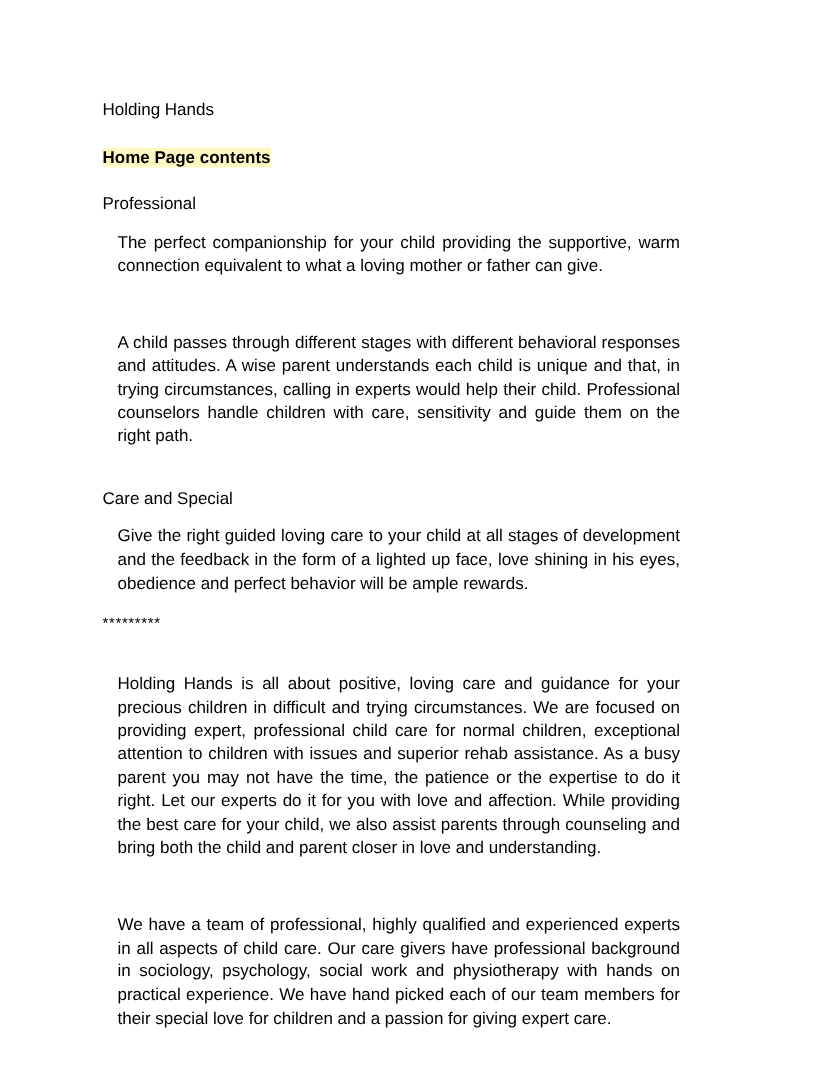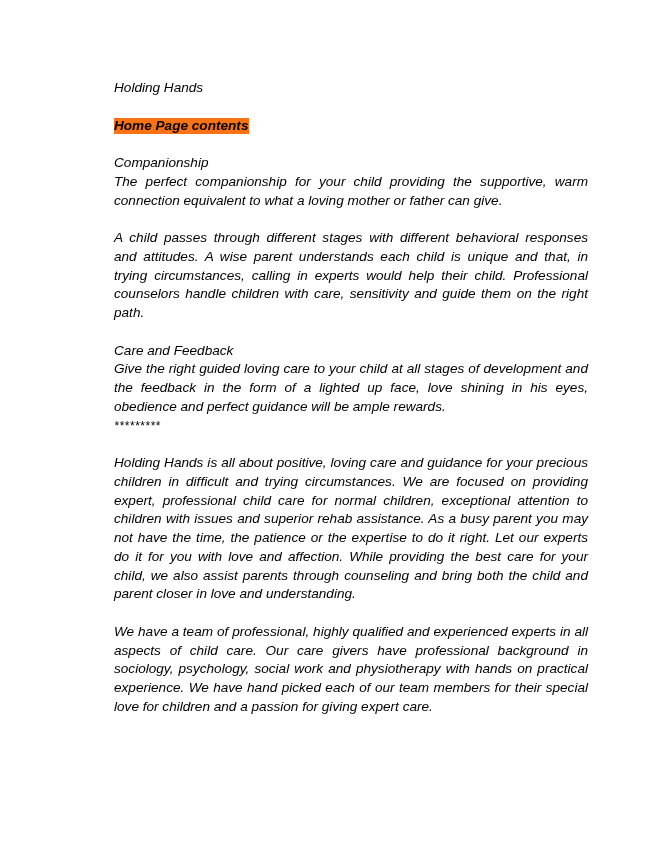--- a/index.html
+++ b/index.html
@@ -10,71 +10,70 @@
     body {
       width: 665px;
       height: 858px;
       position: relative;
       overflow: hidden;
       font-family: "Liberation Sans", "DejaVu Sans", sans-serif;
       color: #000000;
     }
     .page {
       position: absolute;
-      left: 114px;
+      left: 82px;
       top: 79px;
       width: 474px;
       font-size: 13.6px;
       line-height: 18.75px;
-      font-style: italic;
     }
     .line {
       display: block;
       white-space: nowrap;
     }
     .para {
       display: block;
       text-align: justify;
       text-align-last: left;
-      margin: 0;
+      margin: 12px;
     }
     .gap {
       display: block;
       height: 18.75px;
     }
     .hl {
-      background: #f97316;
+      background: #fef9c3;
       font-weight: bold;
       padding: 0 1px 1px 0;
     }
     .stars {
       letter-spacing: 0.5px;
       font-size: 12px;
     }
   </style>
 </head>
 <body>
 
 <div class="page">
 
   <span class="line">Holding Hands</span>
   <span class="gap"></span>
 
   <span class="line"><span class="hl">Home Page contents</span></span>
   <span class="gap"></span>
 
-  <span class="line">Companionship</span>
+  <span class="line">Professional</span>
   <p class="para">The perfect companionship for your child providing the supportive, warm connection equivalent to what a loving mother or father can give.</p>
   <span class="gap"></span>
 
   <p class="para">A child passes through different stages with different behavioral responses and attitudes. A wise parent understands each child is unique and that, in trying circumstances, calling in experts would help their child. Professional counselors handle children with care, sensitivity and guide them on the right path.</p>
   <span class="gap"></span>
 
-  <span class="line">Care and Feedback</span>
-  <p class="para">Give the right guided loving care to your child at all stages of development and the feedback in the form of a lighted up face, love shining in his eyes, obedience and perfect guidance will be ample rewards.</p>
+  <span class="line">Care and Special</span>
+  <p class="para">Give the right guided loving care to your child at all stages of development and the feedback in the form of a lighted up face, love shining in his eyes, obedience and perfect behavior will be ample rewards.</p>
   <span class="line stars">*********</span>
   <span class="gap"></span>
 
   <p class="para">Holding Hands is all about positive, loving care and guidance for your precious children in difficult and trying circumstances. We are focused on providing expert, professional child care for normal children, exceptional attention to children with issues and superior rehab assistance. As a busy parent you may not have the time, the patience or the expertise to do it right. Let our experts do it for you with love and affection. While providing the best care for your child, we also assist parents through counseling and bring both the child and parent closer in love and understanding.</p>
   <span class="gap"></span>
   <p class="para">We have a team of professional, highly qualified and experienced experts in all aspects of child care. Our care givers have professional background in sociology, psychology, social work and physiotherapy with hands on practical experience. We have hand picked each of our team members for their special love for children and a passion for giving expert care.</p>
 
 </div>
 
 </body></html>

